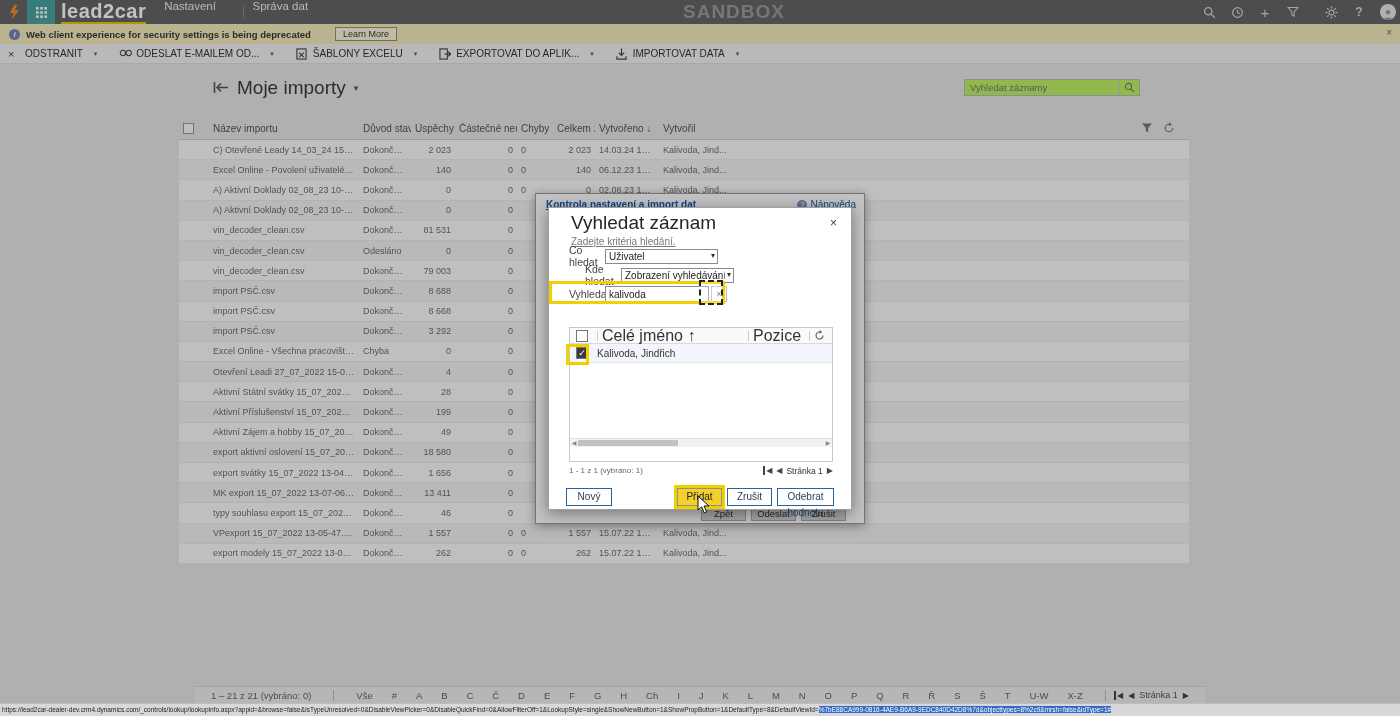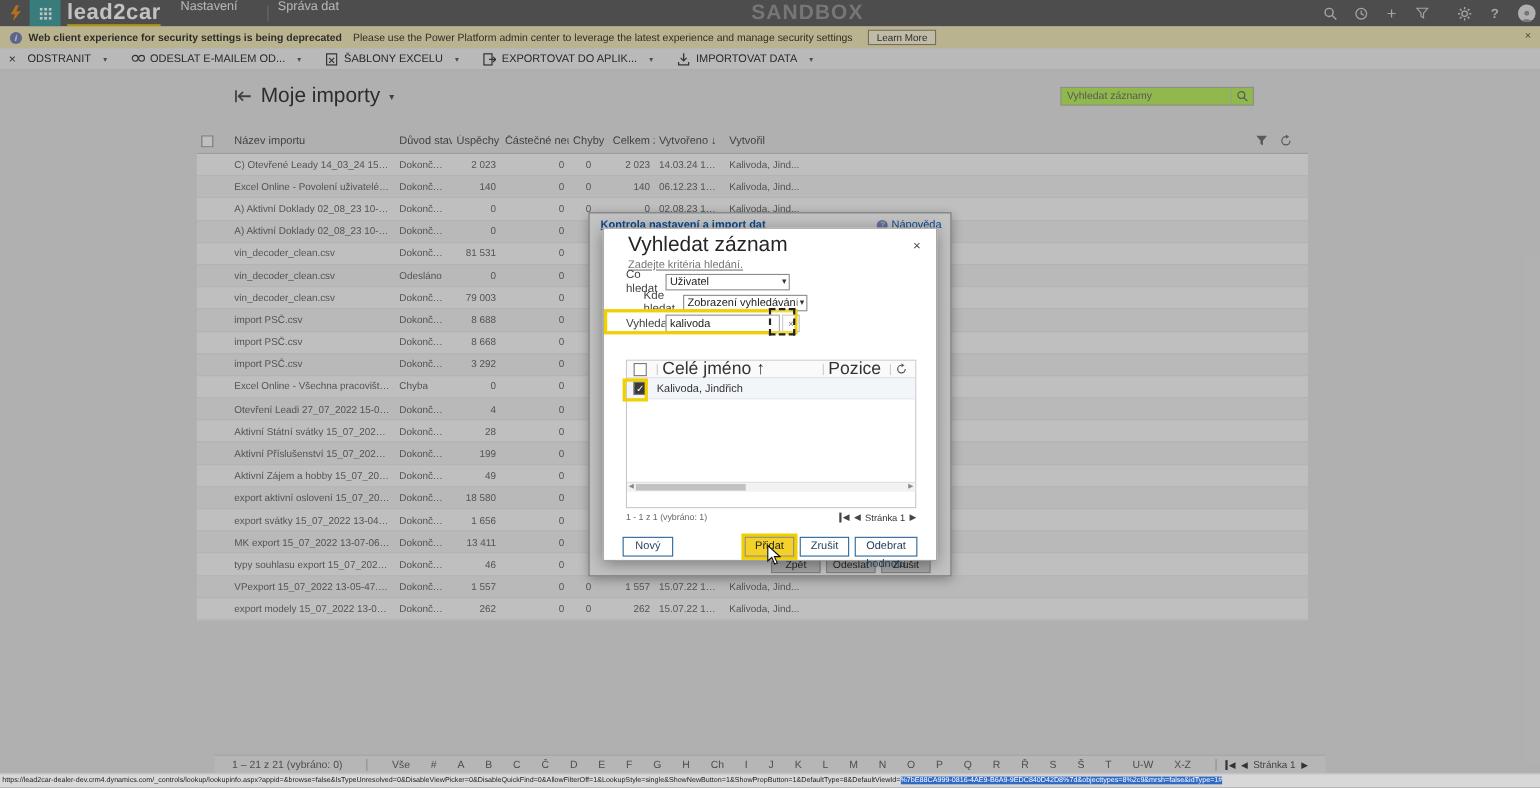--- a/index.html
+++ b/index.html
@@ -48,21 +48,21 @@
   .ghead { display:flex; height:22px; align-items:center; border-bottom:1px solid #cfcfcf; color:#555; font-size:10px; position:relative; }
   .gh { padding:0 4px; overflow:hidden; white-space:nowrap; }
   .grow { display:flex; height:20.2px; background:#fcfcfc; border-bottom:1px solid #ececec; color:#6e6e6e; font-size:9px; align-items:center; }
   .grow.alt { background:#f3f3f3; }
   .gc { padding:0 4px; overflow:hidden; white-space:nowrap; text-overflow:ellipsis; }
   .c0 { width:30px; flex:none; display:flex; align-items:center; }
   .c1 { width:150px; flex:none; }
   .c2 { width:52px; flex:none; }
   .c3 { width:44px; flex:none; text-align:right; }
   .c4 { width:62px; flex:none; text-align:right; }
-  .c5 { width:36px; flex:none; text-align:center; }
+  .c5 { width:36px; flex:none; text-align:left; }
   .c6 { width:42px; flex:none; text-align:right; }
   .c7 { width:64px; flex:none; }
   .c8 { width:90px; flex:none; }
   .cbx { width:11px; height:11px; border:1px solid #999; background:#fbfbfb; display:inline-block; }
   .ghead-icons { position:absolute; right:14px; top:4px; display:flex; gap:10px; color:#777; }
   .ghead-icons svg { width:12px; height:12px; }
 
   
   .gfooter { position:absolute; left:195px; top:686px; width:1010px; height:17px; background:#efefef; border-top:1px solid #d5d5d5; display:flex; align-items:center; font-size:9.5px; color:#666; z-index:1; }
   .range { padding:0 14px 0 16px; white-space:nowrap; }
@@ -205,21 +205,20 @@
             <circle cx="8" cy="5.5" r="3" fill="#9a9a9a"></circle>
             <path d="M2 16 C2 11.5 14 11.5 14 16 Z" fill="#9a9a9a"></path>
           </svg>
       </span>
     </div>
   </div>
 
   <div class="banner">
     <span class="info-ic">i</span>
     <b>Web client experience for security settings is being deprecated</b>
-    <span>Please use the Power Platform admin center to leverage the latest experience and manage security settings</span>
     <span class="learn-more">Learn More</span>
     <span class="banner-close">×</span>
   </div>
 
   <div class="cmdbar">
     <span class="cmd">
       <span class="ci" style="font-size:11px;line-height:12px;">×</span>
       <span>ODSTRANIT</span>
       <span class="chev">▾</span>
     </span>

